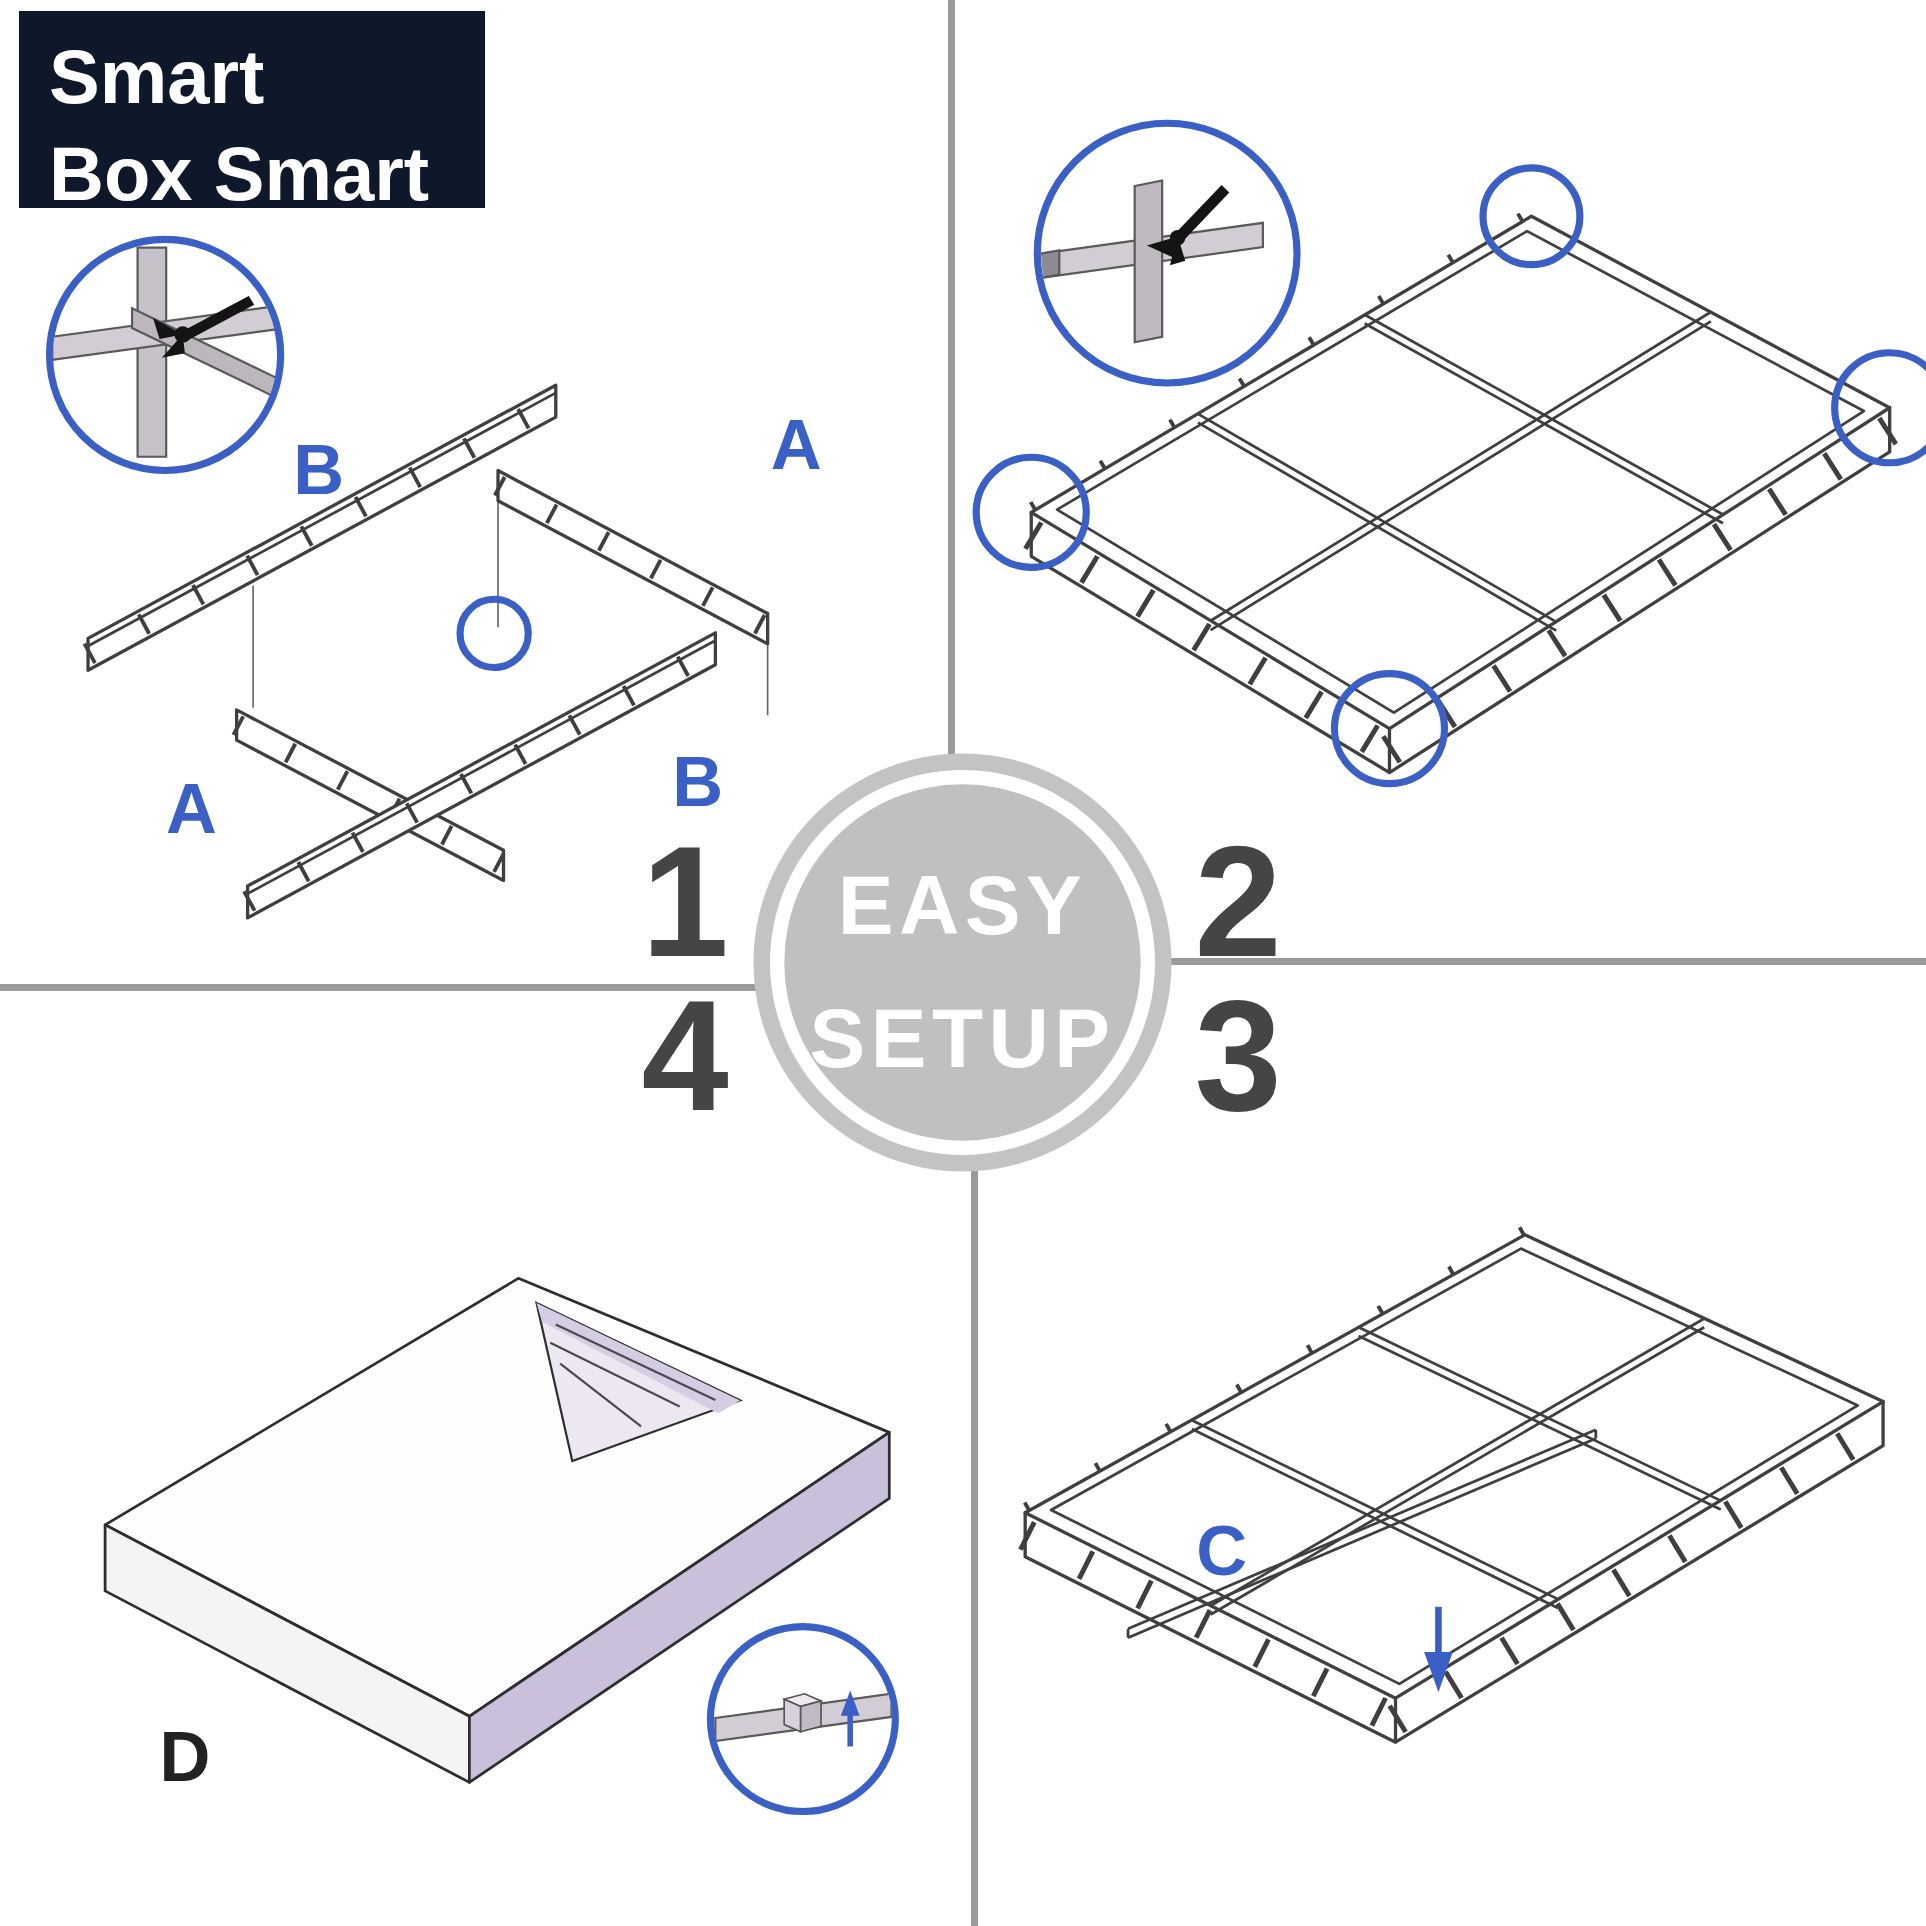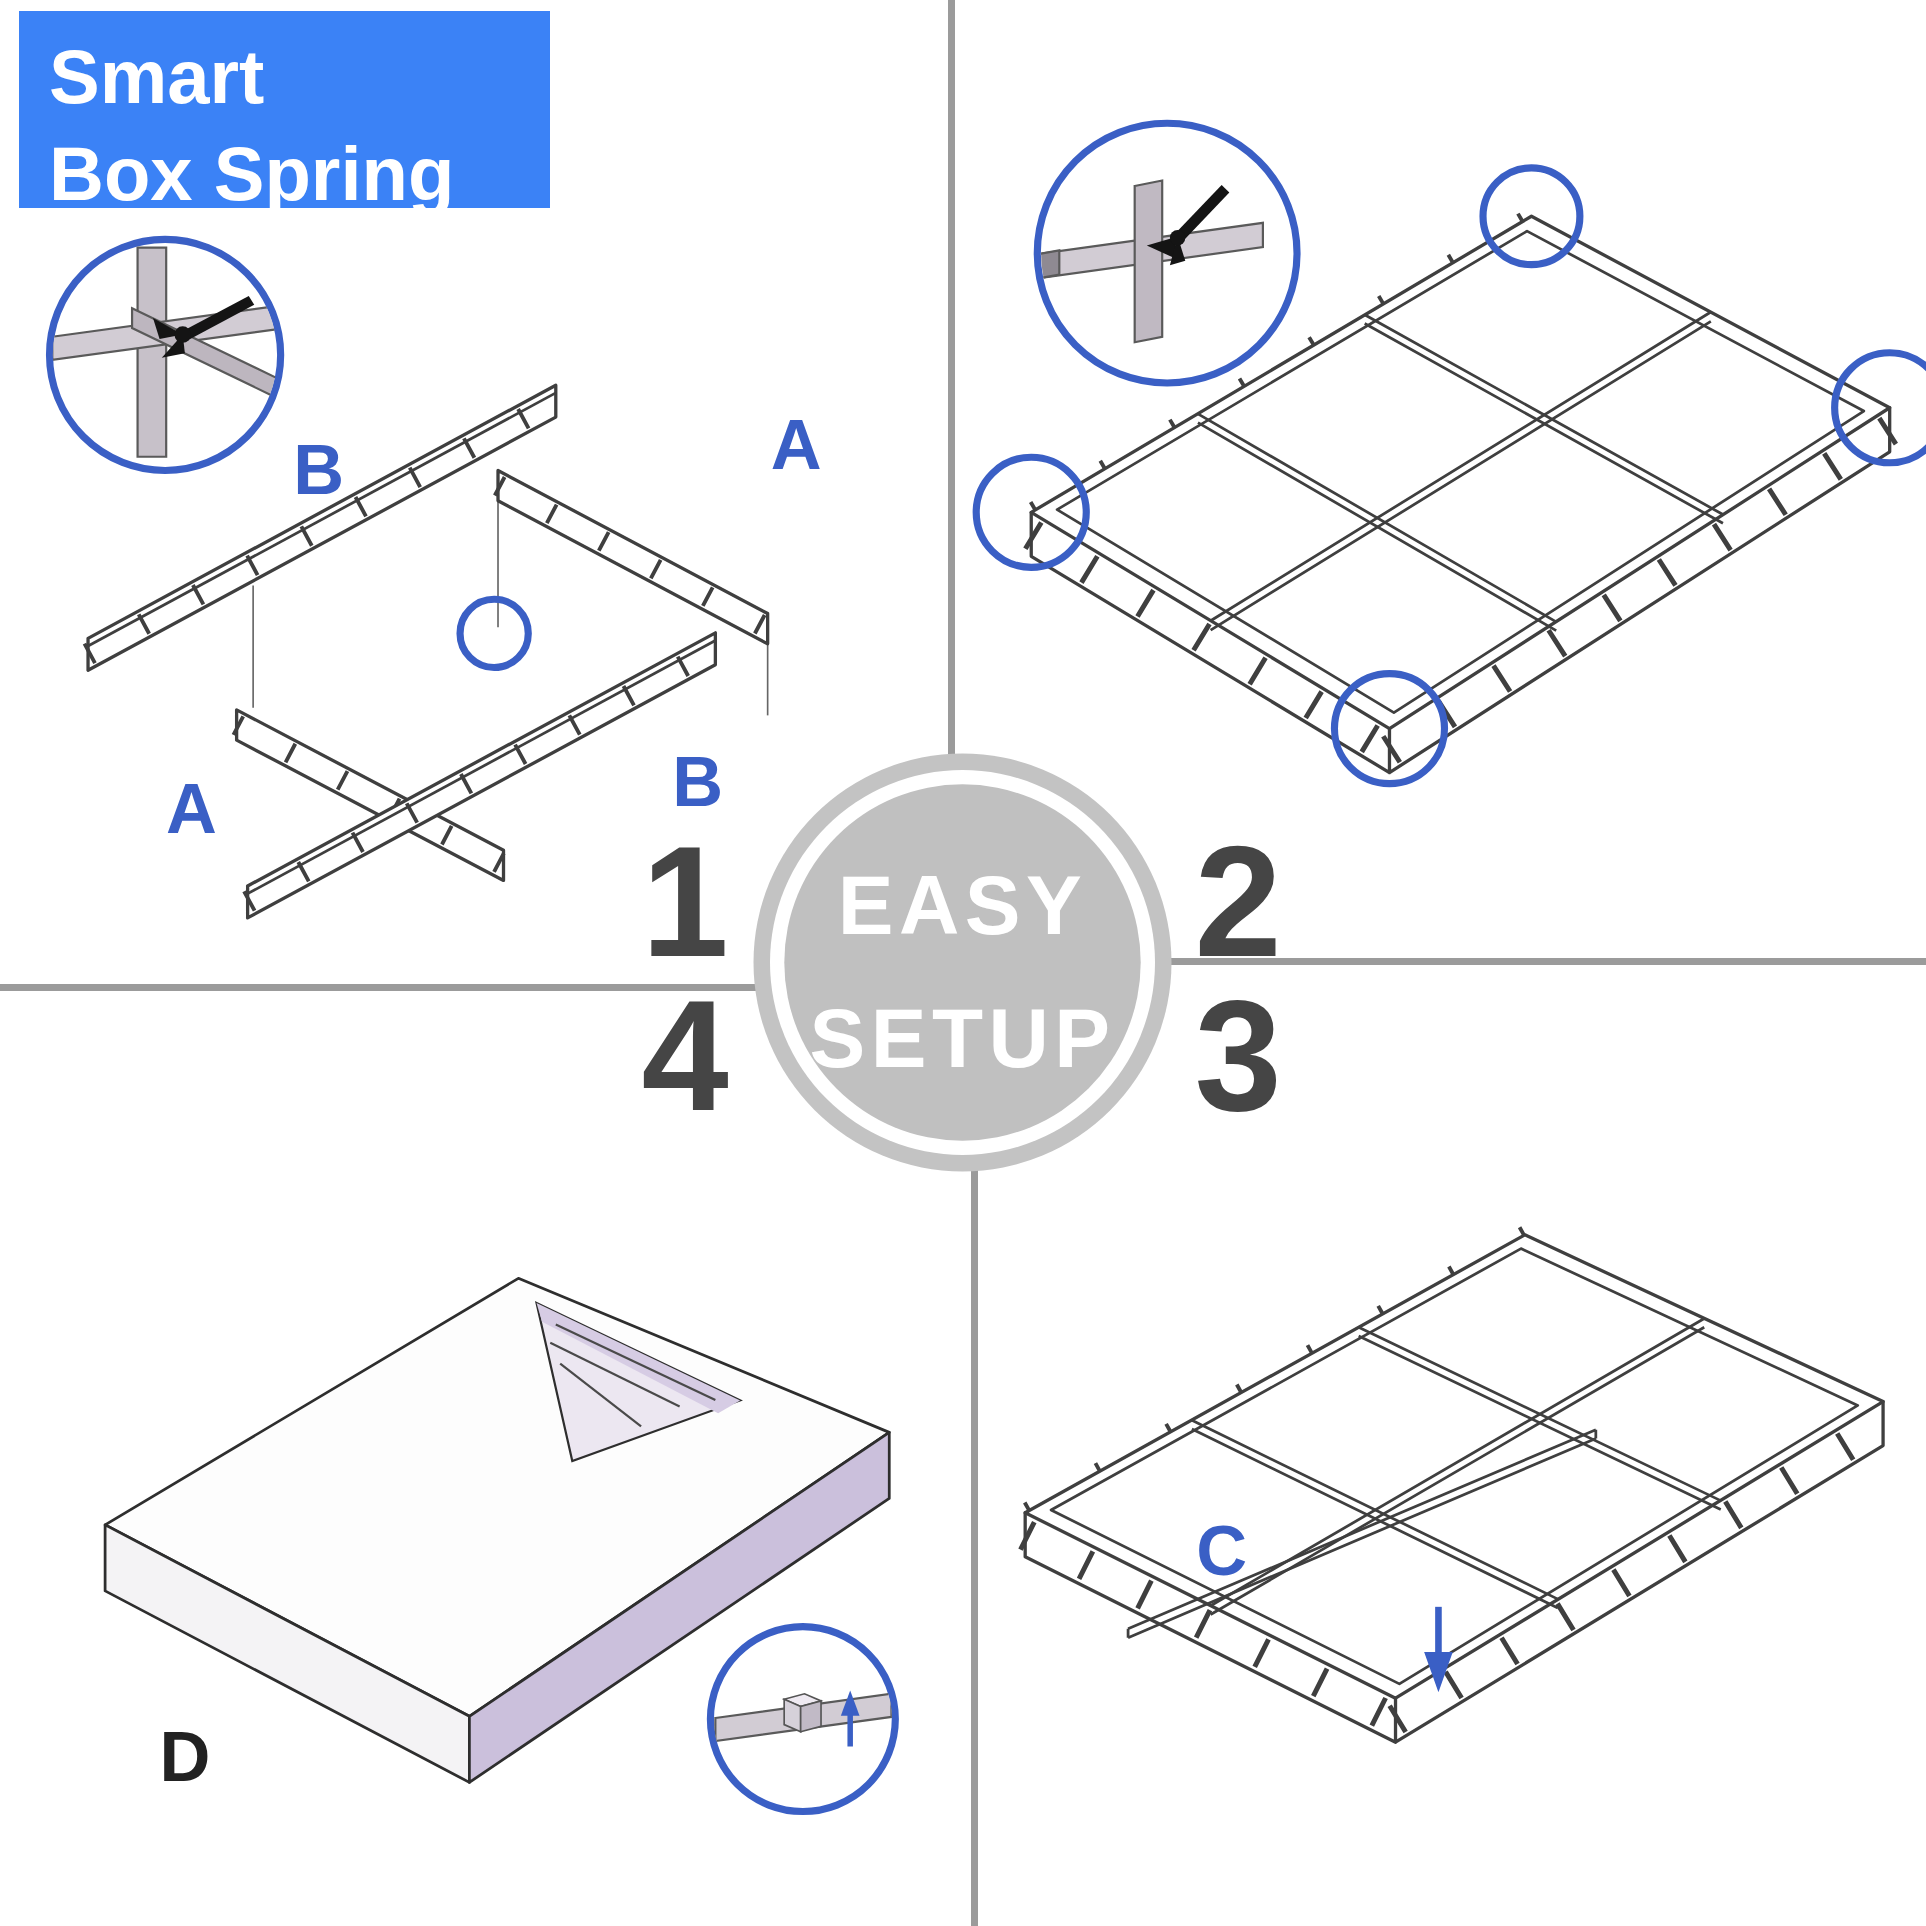--- a/index.html
+++ b/index.html
@@ -2,22 +2,22 @@
 <html style="font-size:8.8px"><head>
 <meta charset="utf-8">
 <style>
   * { margin:0; padding:0; box-sizing:border-box; }
   html,body { background:#ffffff; }
   body { width:1926px; height:1926px; font-family:"Liberation Sans", sans-serif; }
   #canvas { position:relative; width:1926px; height:1926px; background:#ffffff; overflow:hidden; }
   .abs { position:absolute; }
   .divider { position:absolute; background:#9b9b9b; }
   #banner {
-    position:absolute; left:19px; top:11px; width:531px; height:197px;
-    background:#3b82f6; color:#ffffff; font-weight:bold; font-size:76px;
+    position:absolute; left:19px; top:11px; width:466px; height:197px;
+    background:#0f172a; color:#ffffff; font-weight:bold; font-size:76px;
     line-height:1.28; padding:16.5px 0 0 30px;
   }
   svg { position:absolute; }
   svg text { font-family:"Liberation Sans", sans-serif; }
   .num   { font-size:285px; font-weight:bold; fill:#454545; text-anchor:middle; }
   .part  { font-size:128px; font-weight:bold; fill:#3a5fc5; text-anchor:middle; }
   .badge-line { font-size:152px; font-weight:bold; fill:#ffffff; text-anchor:middle; letter-spacing:10px; }
   .fl    { stroke:#3f3f3f; fill:none; stroke-width:6; stroke-linejoin:round; stroke-linecap:round; }
   .fl2   { stroke:#3f3f3f; fill:none; stroke-width:5; stroke-linejoin:round; }
   .railfill { stroke:#3f3f3f; fill:#ffffff; stroke-width:6; stroke-linejoin:round; }
@@ -204,17 +204,17 @@
   <svg class="abs" style="left:715px;top:715px" width="495" height="495" viewBox="0 0 900 900">
     <circle cx="450" cy="450" r="380" fill="#c3c3c3"></circle>
     <circle cx="450" cy="450" r="350" fill="#ffffff"></circle>
     <circle cx="450" cy="450" r="324" fill="#c0c0c0"></circle>
     <text class="badge-line" x="450" y="398">EASY</text>
     <text class="badge-line" x="450" y="640">SETUP</text>
   </svg>
 
   <div id="banner">
     <div>Smart</div>
-    <div>Box Spring</div>
+    <div>Box Smart</div>
   </div>
 
 </div>
 
 
 </body></html>

